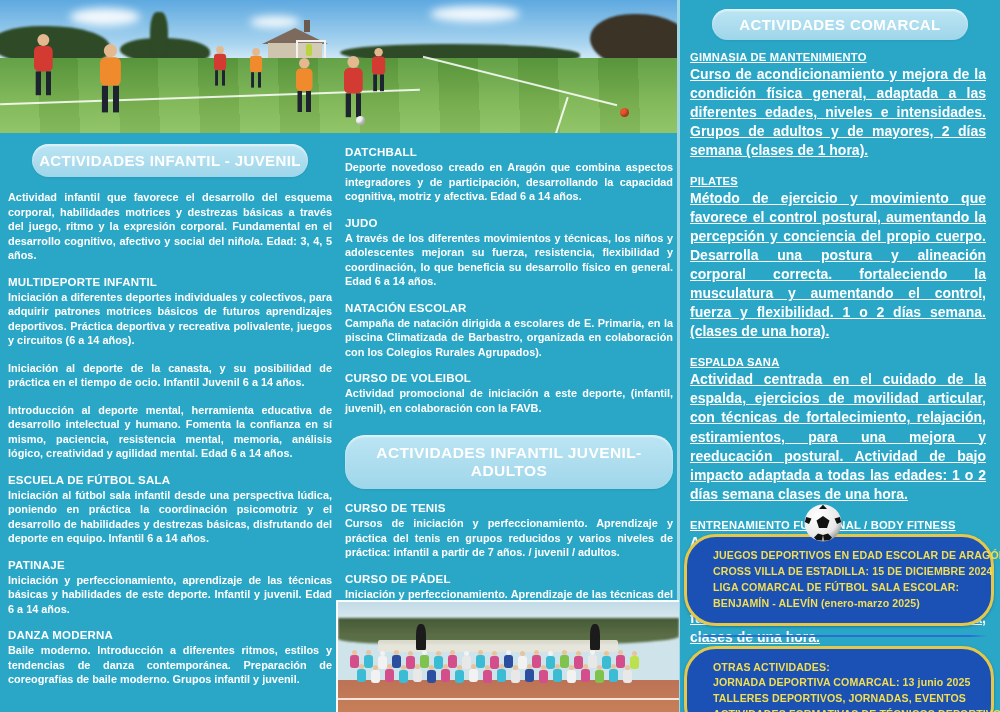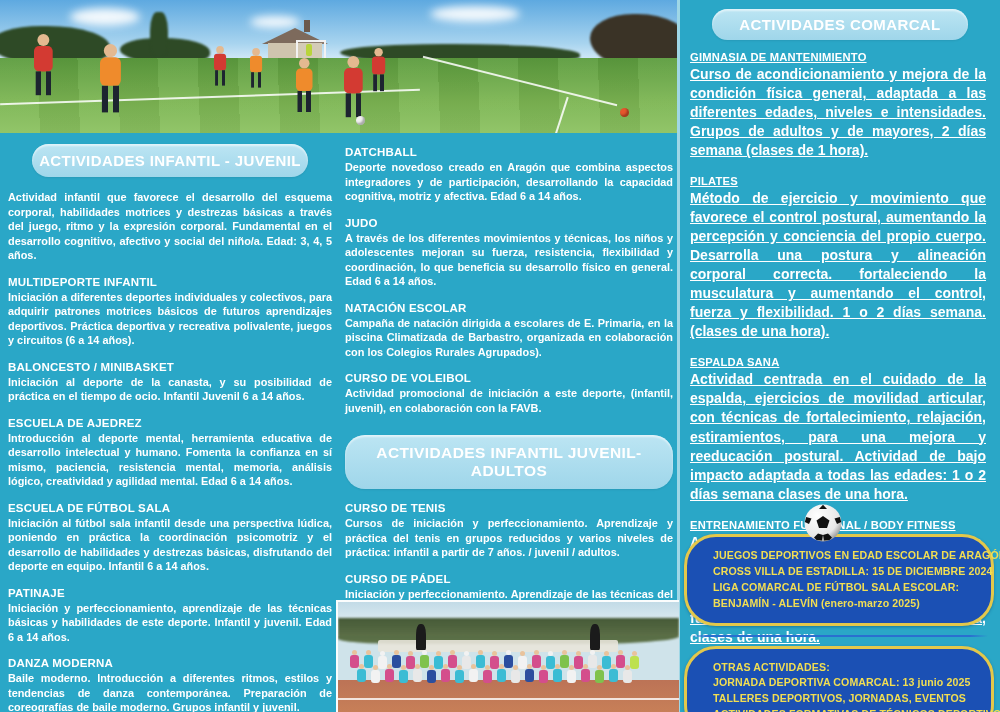--- a/index.html
+++ b/index.html
@@ -187,25 +187,23 @@
     <div class="pill pill-left">ACTIVIDADES INFANTIL - JUVENIL</div>
 
     <div class="sec">
       <p>Actividad infantil que favorece el desarrollo del esquema corporal, habilidades motrices y destrezas básicas a través del juego, ritmo y la expresión corporal. Fundamental en el desarrollo cognitivo, afectivo y social del niño/a. Edad: 3, 4, 5 años.</p>
     </div>
     <div class="sec">
       <h3>MULTIDEPORTE INFANTIL</h3>
       <p>Iniciación a diferentes deportes individuales y colectivos, para adquirir patrones motrices básicos de futuros aprendizajes deportivos. Práctica deportiva y recreativa polivalente, juegos y circuitos (6 a 14 años).</p>
     </div>
     <div class="sec">
-      <h3>BALONCESTO / MINIBASKET</h3>
       <p>Iniciación al deporte de la canasta, y su posibilidad de práctica en el tiempo de ocio. Infantil Juvenil 6 a 14 años.</p>
     </div>
     <div class="sec">
-      <h3>ESCUELA DE AJEDREZ</h3>
       <p>Introducción al deporte mental, herramienta educativa de desarrollo intelectual y humano. Fomenta la confianza en sí mismo, paciencia, resistencia mental, memoria, análisis lógico, creatividad y agilidad mental. Edad 6 a 14 años.</p>
     </div>
     <div class="sec">
       <h3>ESCUELA DE FÚTBOL SALA</h3>
       <p>Iniciación al fútbol sala infantil desde una perspectiva lúdica, poniendo en práctica la coordinación psicomotriz y el desarrollo de habilidades y destrezas básicas, disfrutando del deporte en equipo. Infantil  6 a 14 años.</p>
     </div>
     <div class="sec">
       <h3>PATINAJE</h3>
       <p>Iniciación y perfeccionamiento, aprendizaje de las técnicas básicas y habilidades de este deporte. Infantil y juvenil. Edad 6 a 14 años.</p>
     </div>

